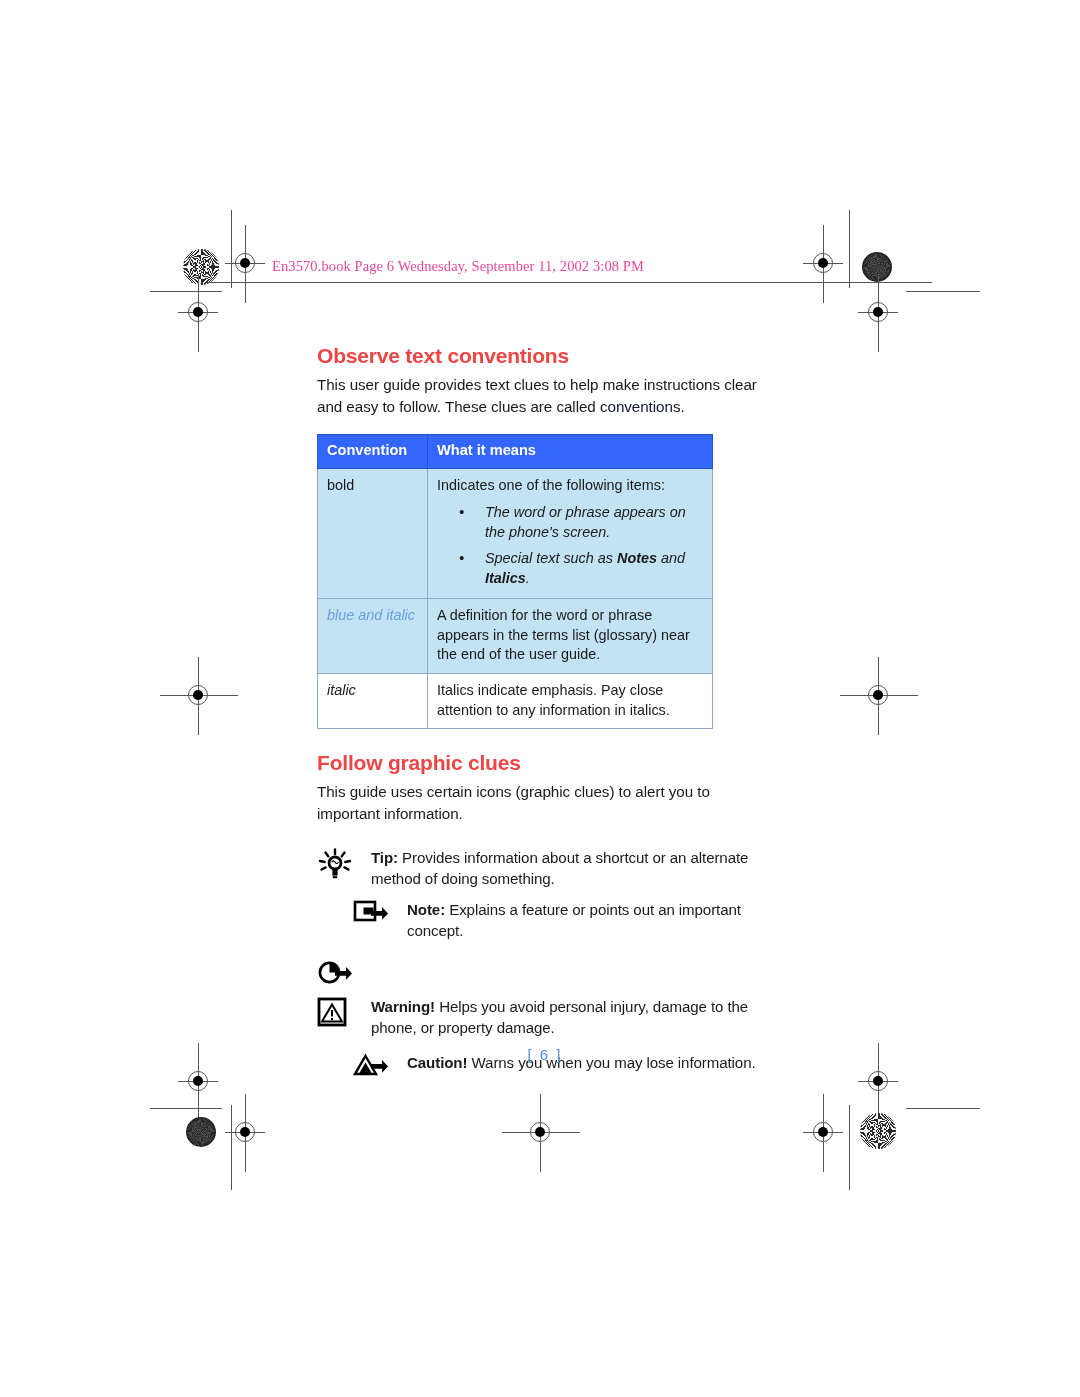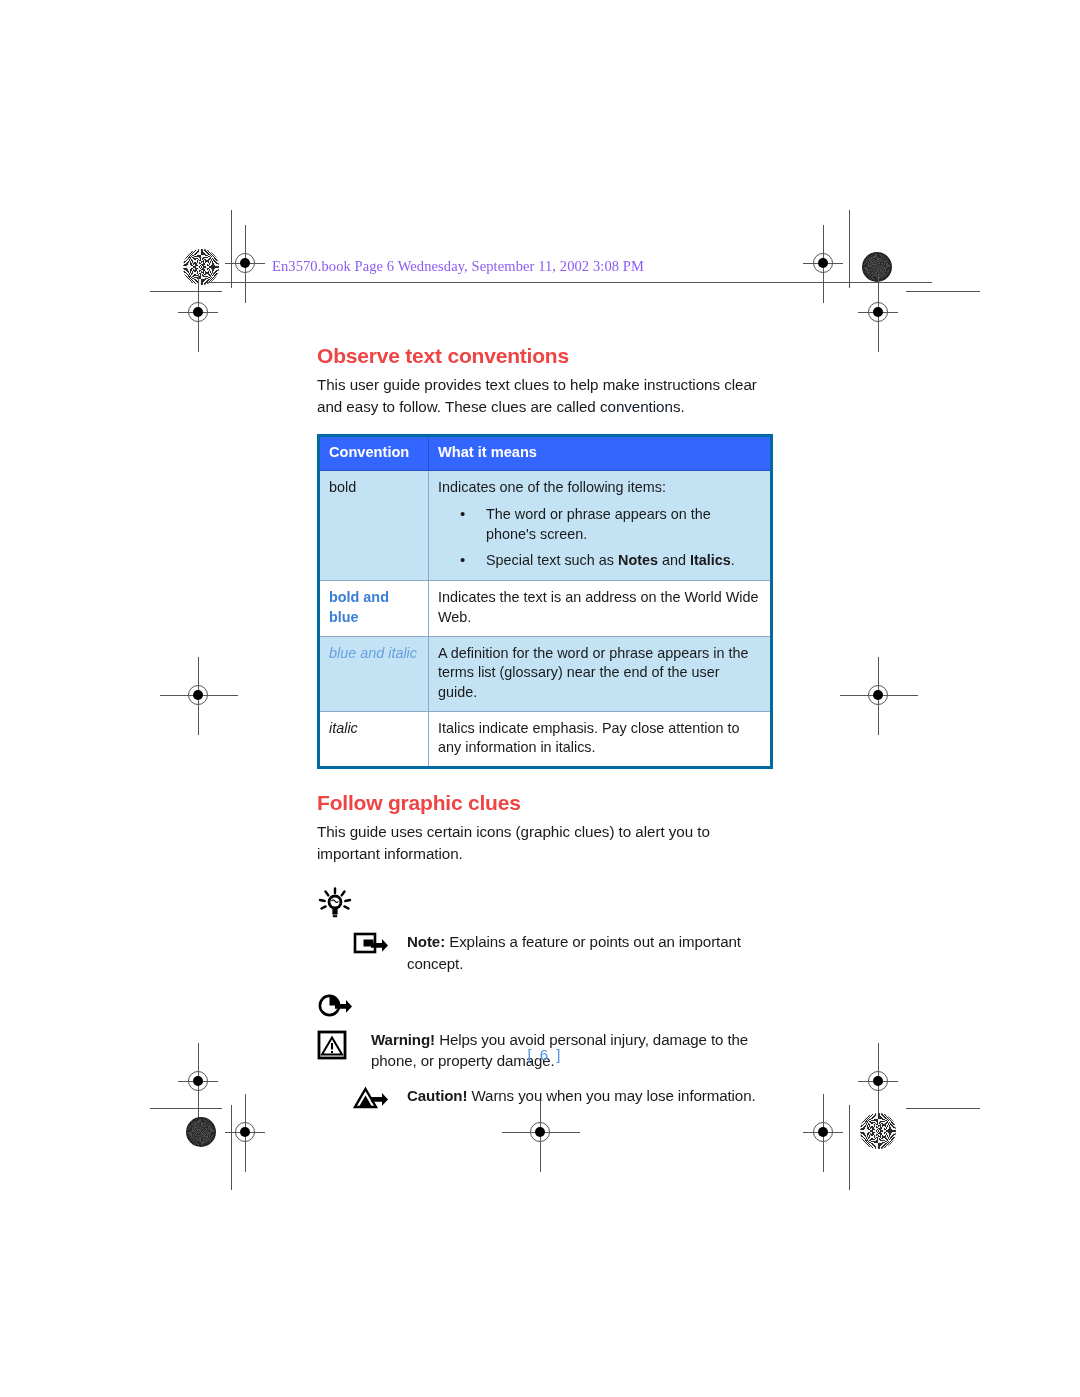--- a/index.html
+++ b/index.html
@@ -72,21 +72,21 @@
     box-shadow: inset 0 0 4px #000;
   }
 
   
   .file-header {
     position: absolute;
     left: 272px;
     top: 258px;
     font-family: "Liberation Serif", serif;
     font-size: 14.5px;
-    color: #8b5cf6;
+    color: #ec4899;
     white-space: nowrap;
     letter-spacing: 0.1px;
   }
   .header-rule {
     position: absolute;
     left: 207px;
     top: 282px;
     width: 725px;
     height: 1px;
     background: #555;
@@ -112,23 +112,23 @@
     line-height: 1.42;
     color: #1a1a1a;
     letter-spacing: -0.05px;
   }
   .inline-blue { color: #0f172a; }
 
   
   table.conv-table {
     margin-top: 17px;
     border-collapse: collapse;
-    width: 456px;
+    width: 396px;
     table-layout: fixed;
-    border: 3px solid #0369a1;
+    border: 1px solid #0369a1;
   }
   table.conv-table td, table.conv-table th {
     border: 1px solid #8fa8c8;
     padding: 7px 9px 8px 9px;
     vertical-align: top;
     font-size: 14.4px;
     line-height: 1.37;
     color: #1a1a1a;
     text-align: left;
   }
@@ -149,20 +149,21 @@
 
   .term-bold { font-weight: normal; }
   .term-boldblue { font-weight: bold; color: #3a7fd5; }
   .term-blueitalic { font-style: italic; color: #6aa0dd; }
   .term-italic { font-style: italic; }
 
   ul.cell-list {
     margin: 7px 1px 0 0;
     padding: 0 0 0 22px;
     list-style: none;
+    font-style: italic;
   }
   ul.cell-list li {
     position: relative;
     margin-bottom: 7px;
     padding-left: 26px;
     line-height: 1.37;
   }
   ul.cell-list li:last-child { margin-bottom: 1px; }
   ul.cell-list li::before {
     content: "\2022";
@@ -329,26 +330,20 @@
           <span class="term-bold">bold</span>
         </td>
         <td>
           <span>Indicates one of the following items:</span>
           <ul class="cell-list">
             <li><span>The word or phrase appears on the phone's screen.</span></li>
             <li><span>Special text such as </span><span class="b">Notes</span><span> and </span><span class="b">Italics</span><span>.</span></li>
           </ul>
         </td>
       </tr>
-      <tr class="row-plain">
-        <td>
-          <span class="term-boldblue">bold and blue</span>
-        </td>
-        <td>Indicates the text is an address on the World Wide Web.</td>
-      </tr>
       <tr class="row-shade">
         <td>
           <span class="term-blueitalic">blue and italic</span>
         </td>
         <td>A definition for the word or phrase appears in the terms list (glossary) near the end of the user guide.</td>
       </tr>
       <tr class="row-plain">
         <td>
           <span class="term-italic">italic</span>
         </td>
@@ -374,20 +369,21 @@
             <line x1="4.5" y1="21.5" x2="8.6" y2="19.4"></line>
             <line x1="31.5" y1="21.5" x2="27.4" y2="19.4"></line>
           </g>
           <circle cx="18" cy="15" r="7.4" fill="#000"></circle>
           <circle cx="18" cy="15" r="4.6" fill="#fff"></circle>
           <path d="M14.6 14.2 q1.4 -2.6 3.4 0 q2 2.6 3.4 0" fill="none" stroke="#000" stroke-width="1.1"></path>
           <rect x="15.4" y="22" width="5.2" height="5.6" fill="#000"></rect>
           <rect x="15.8" y="28.2" width="4.4" height="2" fill="#000"></rect>
         </svg>
       </div>
+      <div class="clue-text"><span class="lead">Tip:</span><span> Provides information about a shortcut or an alternate method of doing something.</span></div>
     </div>
 
     <div class="clue gap">
       <div class="clue-icon">
         <svg width="36" height="26" viewBox="0 0 36 26" aria-hidden="true">
           <rect x="2" y="2" width="20" height="18" fill="none" stroke="#000" stroke-width="2.6"></rect>
           <rect x="10.5" y="7.5" width="10" height="7" fill="#000"></rect>
           <path d="M18 11 h11 v-4 l6 6.4 l-6 6.4 v-4 h-11 z" fill="#000"></path>
         </svg>
       </div>

